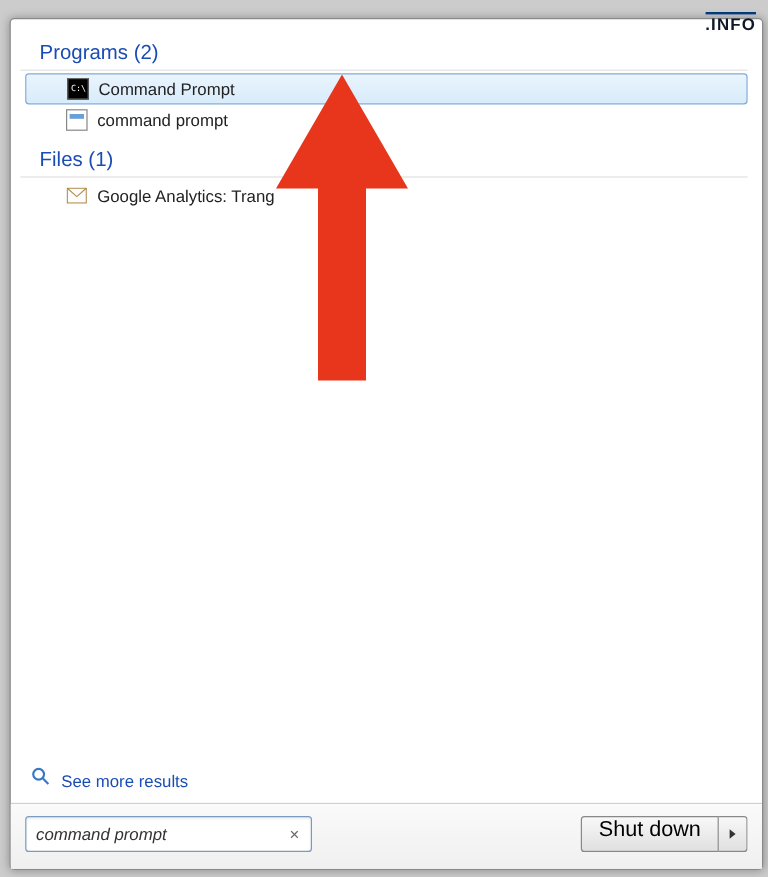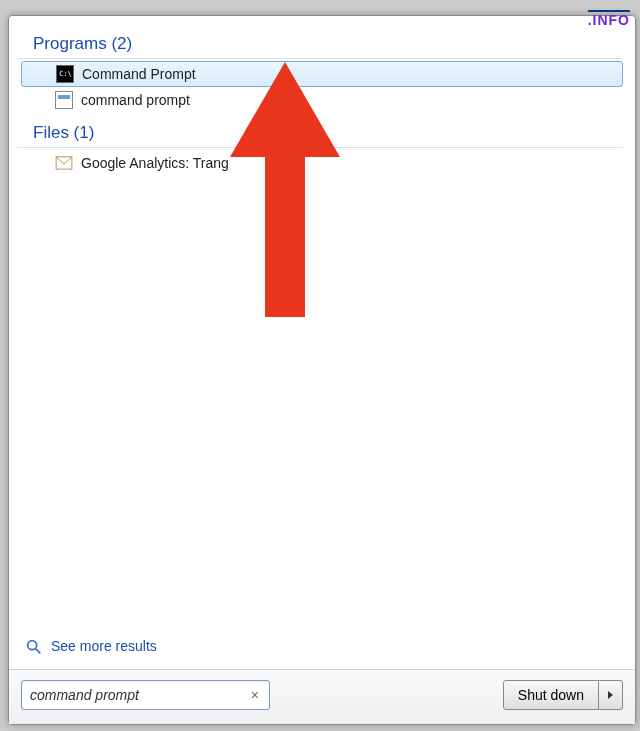--- a/index.html
+++ b/index.html
@@ -82,21 +82,21 @@
       background: #6aa0d8;
     }
     .mail-icon svg { width: 18px; height: 14px; }
     .result-label {
       color: #222;
       font-size: 14px;
     }
     .see-more {
       padding: 10px 16px;
       display: flex;
-      align-items: flex-start;
+      align-items: flex-end;
       color: #1a4db3;
       font-size: 14px;
       cursor: pointer;
       margin-top: auto;
     }
     .see-more .icon { margin-right: 8px; }
     .bottom-bar {
       border-top: 1px solid #d0d0d0;
       padding: 10px 12px 14px 12px;
       display: flex;
@@ -133,24 +133,24 @@
     .spacer { flex: 1; }
     .shutdown-group {
       display: flex;
       height: 30px;
     }
     .shutdown-btn {
       background: linear-gradient(to bottom, #f8f8f8, #e0e0e0);
       border: 1px solid #888;
       border-radius: 3px 0 0 3px;
       padding: 0 14px;
-      font-size: 14px;
-      cursor: pointer;
-      display: flex;
-      align-items: center;
+      font-size: 18px;
+      cursor: pointer;
+      display: flex;
+      align-items: flex-start;
     }
     .shutdown-arrow {
       background: linear-gradient(to bottom, #f8f8f8, #e0e0e0);
       border: 1px solid #888;
       border-left: none;
       border-radius: 0 3px 3px 0;
       width: 24px;
       display: flex;
       align-items: center;
       justify-content: center;
@@ -175,21 +175,21 @@
     }
     .logo-top {
       font-size: 26px;
       letter-spacing: 1px;
       color: #033b7a;
       line-height: 1;
     }
     .logo-top .t { color: #d11919; font-size: 34px; }
     .logo-bottom {
       font-size: 14px;
-      color: #6d28d9;
+      color: #0f172a;
       border-top: 2px solid #033b7a;
       display: inline-block;
       padding-top: 0px;
       letter-spacing: 1px;
     }
     .magnify svg { width: 18px; height: 18px; }
   </style>
 </head>
 <body>
 

